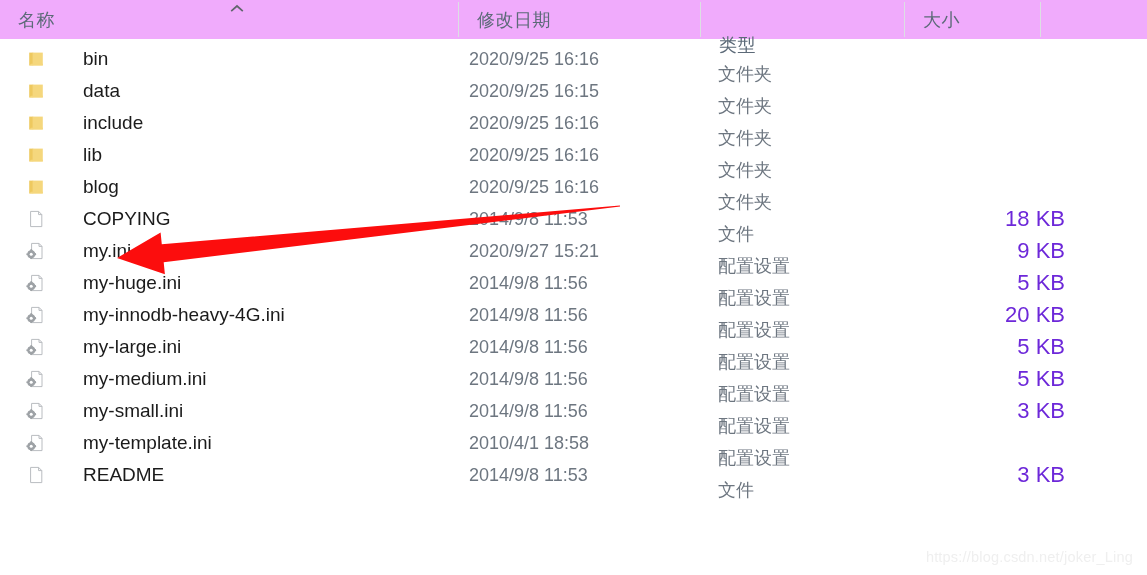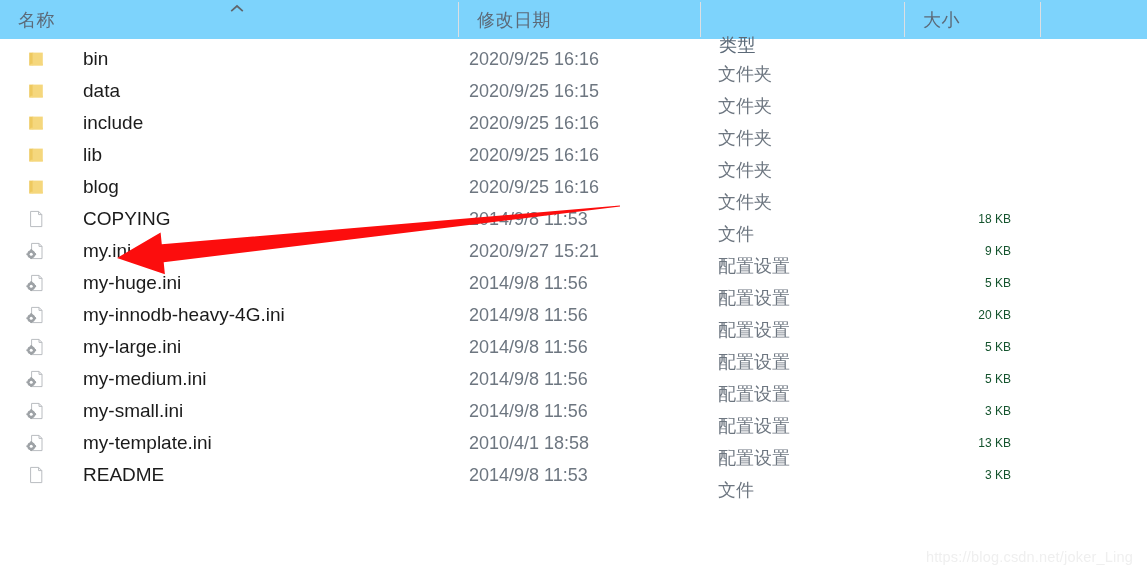--- a/index.html
+++ b/index.html
@@ -22,21 +22,21 @@
     background: #ffffff;
   }
 
   
   #col-header {
     position: absolute;
     left: 0;
     top: 0;
     width: 1147px;
     height: 39px;
-    background: #7dd3fc;
+    background: #f0abfc;
   }
   .col-head {
     position: absolute;
     top: 0;
     height: 39px;
     display: flex;
     align-items: center;
     color: #5c6a78;
     font-size: 18px;
     letter-spacing: 0.5px;
@@ -105,26 +105,26 @@
   .cell-type {
     left: 701px;
     width: 203px;
     padding-left: 17px;
     box-sizing: border-box;
     color: #6d7680;
     font-size: 18px;
     margin-top: 15px;
   }
   .cell-size {
-    left: 891px;
+    left: 945px;
     width: 136px;
     padding-right: 16px;
     box-sizing: border-box;
-    color: #14532d;
-    font-size: 12px;
+    color: #6d28d9;
+    font-size: 22px;
     justify-content: flex-end;
   }
 
   
   .icon {
     width: 20px;
     height: 20px;
     flex: 0 0 20px;
     display: block;
     position: relative;
@@ -426,21 +426,20 @@
                 <rect x="1.6" y="9.6" width="7.2" height="1.7" transform="rotate(45 5.2 13.2)"></rect>
                 <rect x="1.6" y="15.0" width="7.2" height="1.7" transform="rotate(-45 5.2 13.2)"></rect>
               </g>
               <circle cx="5.2" cy="13.2" r="1.5" fill="#ffffff"></circle>
             </svg>
           </span>
           <span class="fname">my-template.ini</span>
         </div>
         <div class="cell cell-date">2010/4/1 18:58</div>
         <div class="cell cell-type">配置设置</div>
-        <div class="cell cell-size">13 KB</div>
       </div>
       <div class="row">
         <div class="cell cell-name">
           <span class="icon">
             <svg width="20" height="20" viewBox="0 0 20 20">
               <path d="M4.6 2.4 h8.0 l3.2 3.2 v12.0 h-11.2 z" fill="#ffffff" stroke="#b9bcc0" stroke-width="1"></path>
               <path d="M12.6 2.4 v3.2 h3.2" fill="none" stroke="#b9bcc0" stroke-width="1"></path>
             </svg>
           </span>
           <span class="fname">README</span>

